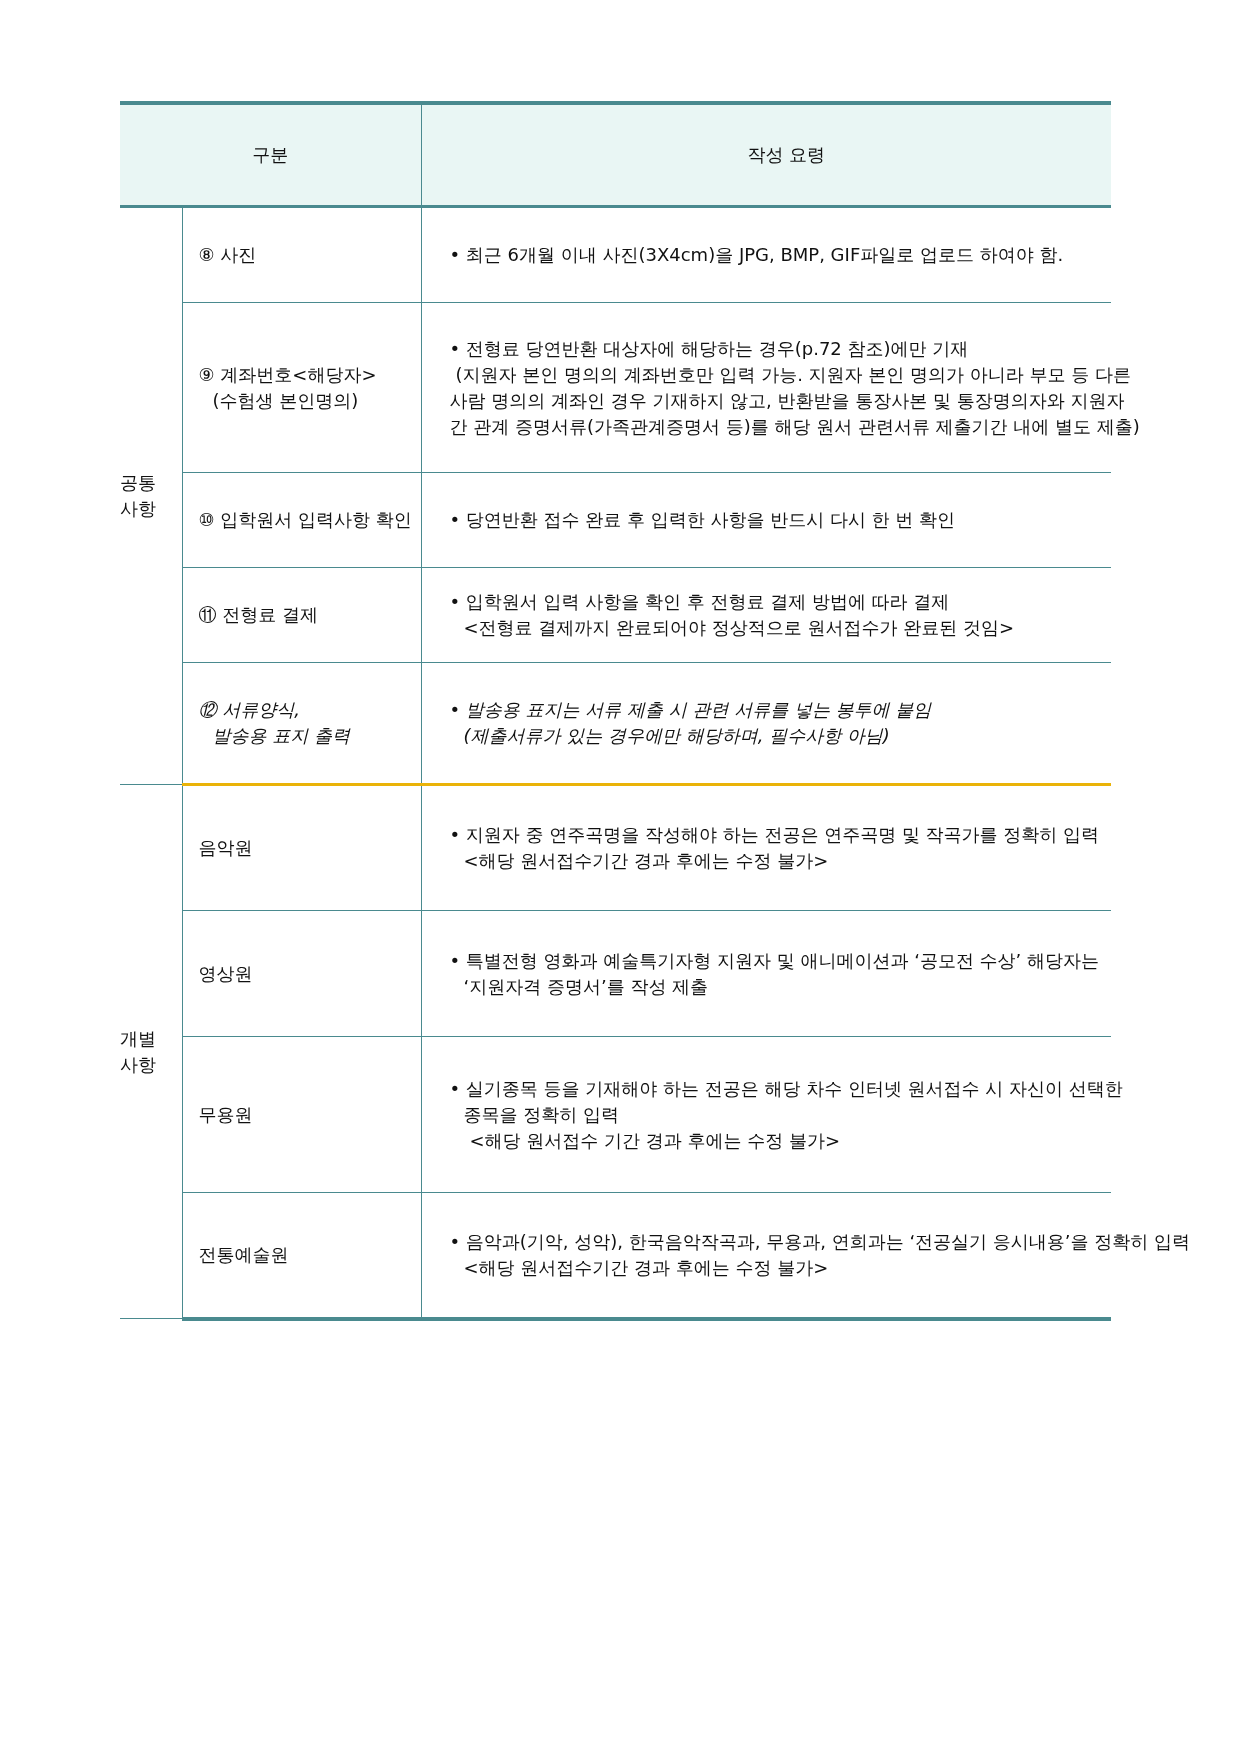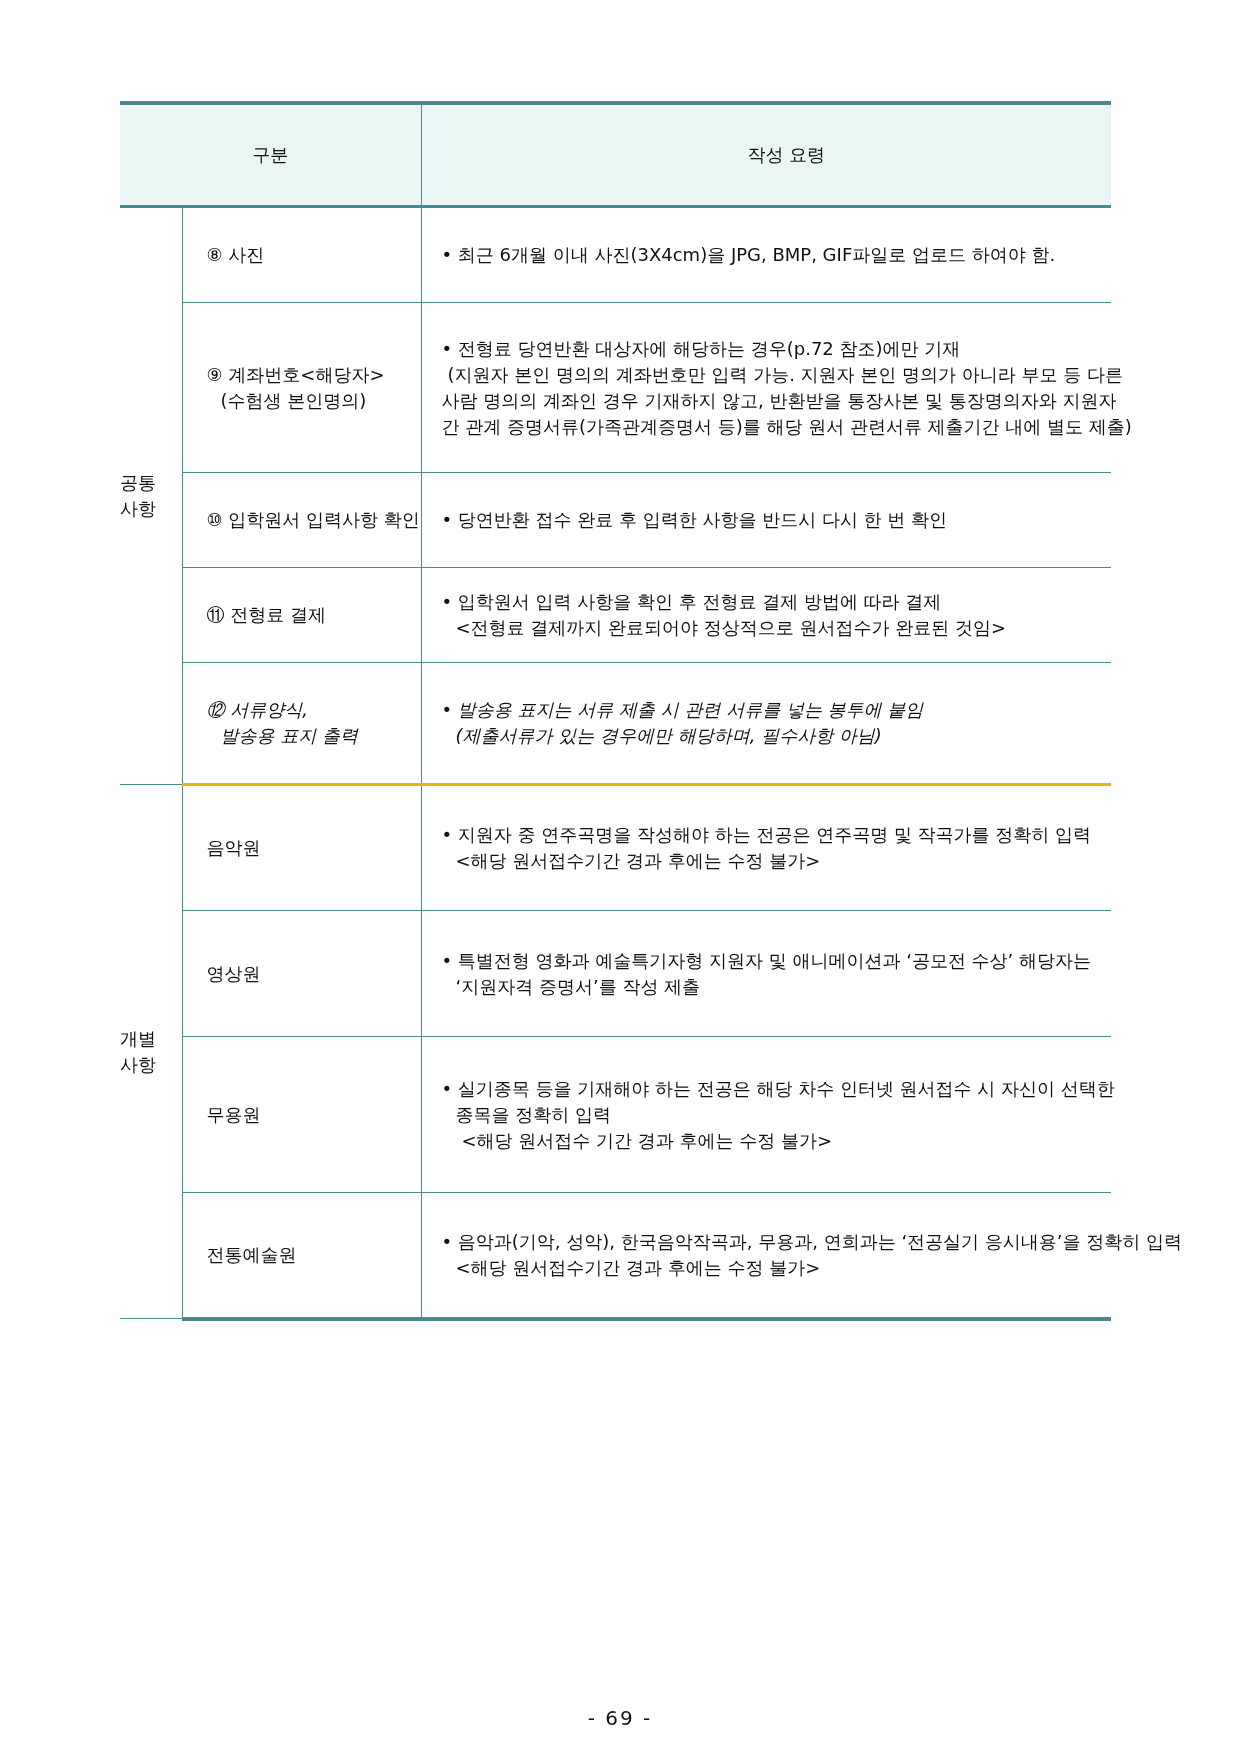--- a/index.html
+++ b/index.html
@@ -11,22 +11,22 @@
     font-size: 18px; line-height: 26px;
   }
   table.guide th, table.guide td { border: 1px solid #4a8a8f; vertical-align: middle; padding: 0; }
   table.guide tr.head th {
     background: #e9f6f4; height: 100px; font-weight: normal; text-align: center;
     border-top: 4px solid #4a8a8f; border-bottom: 3px solid #4a8a8f;
   }
   table.guide td.group { text-align: left; border-left: none; }
   table.guide th.first { border-left: none; }
   table.guide th.last, table.guide td.desc { border-right: none; padding-left: 40px; }
-  table.guide td.item { padding-left: 24px; }
-  table.guide td.desc { padding-left: 20px; padding-right: 8px; }
+  table.guide td.item { padding-left: 16px; }
+  table.guide td.desc { padding-left: 28px; padding-right: 8px; }
   table.guide tr.sec-end td { border-bottom: 3px solid #eab308; font-style: italic; }
   table.guide tr.tbl-end td { border-bottom: 4px solid #4a8a8f; }
   .line { display: block; white-space: nowrap; }
   .indent1 { padding-left: 14px; }
   .indent2 { padding-left: 20px; }
   .page-number { position: absolute; top: 1706px; left: 0; width: 1240px; text-align: center; font-size: 20px; letter-spacing: 2px; }
 </style>
 </head>
 <body>
 
@@ -134,14 +134,13 @@
           <span class="line">전통예술원</span>
         </td>
         <td class="desc">
           <span class="line">• 음악과(기악, 성악), 한국음악작곡과, 무용과, 연희과는 ‘전공실기 응시내용’을 정확히 입력</span>
           <span class="line indent1">&lt;해당 원서접수기간 경과 후에는 수정 불가&gt;</span>
         </td>
       </tr>
     </tbody>
   </table>
 
-  <div class="page-number">- 69 -</div>
 </div>
 
 </body></html>

